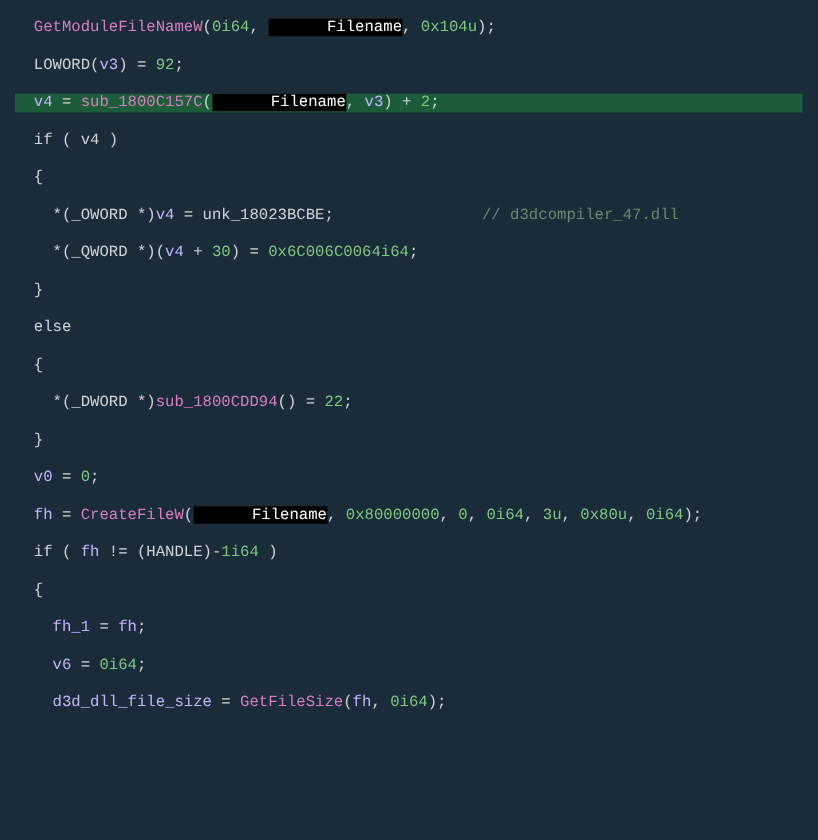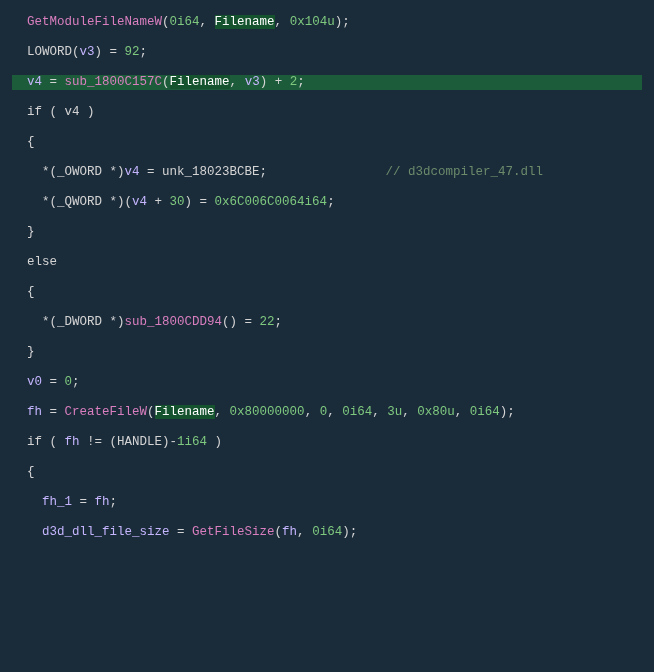--- a/index.html
+++ b/index.html
@@ -18,21 +18,21 @@
     white-space: pre;
     padding: 0 12px;
     display: block;
   }
   .line { display: block; height: 15px; }
   .line.hl { background: #1d5c3a; }
   .c-pink { color: #d97fbf; }     
   .c-num { color: #7fc97f; }    
   .c-var { color: #c4b5fd; }    
   .c-comm { color: #6b8b6b; margin-left: 36px; }  
-  .c-sel { background: #14532d; color: #fff; }
+  .c-sel { background: #000000; color: #fff; padding-left: 47px; }
 </style>
 </head>
 <body>
 
 <div class="editor">
 <span class="line"><span>  </span><span class="c-pink">GetModuleFileNameW</span><span>(</span><span class="c-num">0i64</span><span>, </span><span class="c-sel">Filename</span><span>, </span><span class="c-num">0x104u</span><span>);</span></span>
 <span class="line"><span>  LOWORD(</span><span class="c-var">v3</span><span>) = </span><span class="c-num">92</span><span>;</span></span>
 <span class="line hl"><span>  </span><span class="c-var">v4</span><span> = </span><span class="c-pink">sub_1800C157C</span><span>(</span><span class="c-sel">Filename</span><span>, </span><span class="c-var">v3</span><span>) + </span><span class="c-num">2</span><span>;</span></span>
 <span class="line"><span>  if ( v4 )</span></span>
 <span class="line"><span>  {</span></span>
@@ -41,20 +41,21 @@
 <span class="line"><span>  }</span></span>
 <span class="line"><span>  else</span></span>
 <span class="line"><span>  {</span></span>
 <span class="line"><span>    *(_DWORD *)</span><span class="c-pink">sub_1800CDD94</span><span>() = </span><span class="c-num">22</span><span>;</span></span>
 <span class="line"><span>  }</span></span>
 <span class="line"><span>  </span><span class="c-var">v0</span><span> = </span><span class="c-num">0</span><span>;</span></span>
 <span class="line"><span>  </span><span class="c-var">fh</span><span> = </span><span class="c-pink">CreateFileW</span><span>(</span><span class="c-sel">Filename</span><span>, </span><span class="c-num">0x80000000</span><span>, </span><span class="c-num">0</span><span>, </span><span class="c-num">0i64</span><span>, </span><span class="c-num">3u</span><span>, </span><span class="c-num">0x80u</span><span>, </span><span class="c-num">0i64</span><span>);</span></span>
 <span class="line"><span>  if ( </span><span class="c-var">fh</span><span> != (HANDLE)-</span><span class="c-num">1i64</span><span> )</span></span>
 <span class="line"><span>  {</span></span>
 <span class="line"><span>    </span><span class="c-var">fh_1</span><span> = </span><span class="c-var">fh</span><span>;</span></span>
+<span class="line"><span>    </span><span class="c-var">v6</span><span> = </span><span class="c-num">0i64</span><span>;</span></span>
 <span class="line"><span>    </span><span class="c-var">d3d_dll_file_size</span><span> = </span><span class="c-pink">GetFileSize</span><span>(</span><span class="c-var">fh</span><span>, </span><span class="c-num">0i64</span><span>);</span></span>
 
 
 
 
 
 
 
 
 

